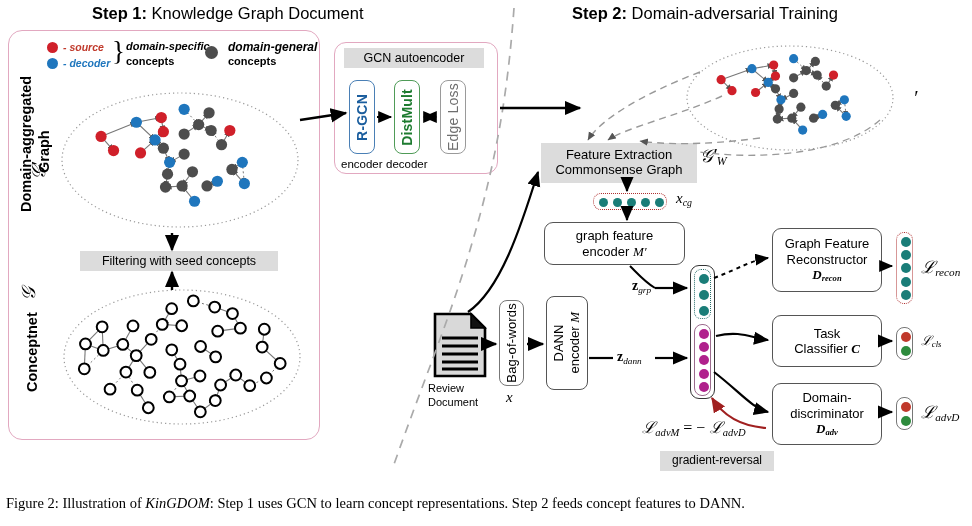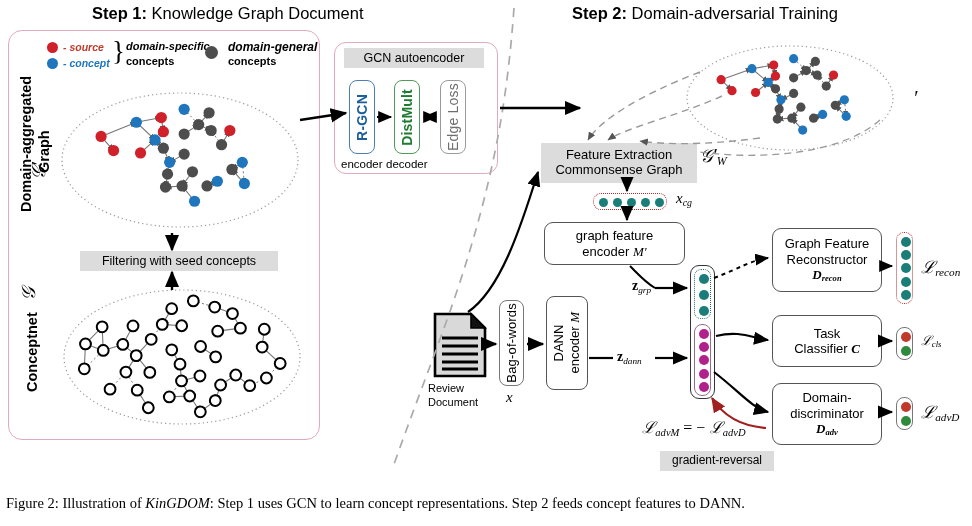--- a/index.html
+++ b/index.html
@@ -55,21 +55,21 @@
 </div>
 <div class="abs step-title" style="left:572px;top:4px;">
   <b>Step 2:</b><span> Domain-adversarial Training</span>
 </div>
 
 <div class="abs pink-panel" style="left:8px;top:30px;width:310px;height:408px;"></div>
 
 <span class="dot" style="left:47px;top:42px;width:11px;height:11px;background:#d0202a;"></span>
 <div class="abs" style="left:63px;top:41px;font-size:10.5px;font-weight:700;font-style:italic;color:#c0392b;">- source</div>
 <span class="dot" style="left:47px;top:58px;width:11px;height:11px;background:#1f76bd;"></span>
-<div class="abs" style="left:63px;top:57px;font-size:10.5px;font-weight:700;font-style:italic;color:#1f76bd;">- concept</div>
+<div class="abs" style="left:63px;top:57px;font-size:10.5px;font-weight:700;font-style:italic;color:#1f76bd;">- decoder</div>
 <div class="abs" style="left:112px;top:36px;font-size:27px;font-family:'Liberation Serif',serif;">}</div>
 <div class="abs" style="left:126px;top:40px;font-size:11px;font-weight:700;font-style:italic;">domain-specific</div>
 <div class="abs" style="left:126px;top:55px;font-size:11px;font-weight:700;">concepts</div>
 <span class="dot" style="left:205px;top:46px;width:13px;height:13px;background:#4d4d4d;"></span>
 <div class="abs" style="left:228px;top:40px;font-size:12px;font-weight:700;font-style:italic;">domain-general</div>
 <div class="abs" style="left:228px;top:55px;font-size:11px;font-weight:700;">concepts</div>
 
 <div class="abs side-cap" style="left:18px;top:92px;height:120px;">
   <span>Domain-aggregated</span>
 </div>

